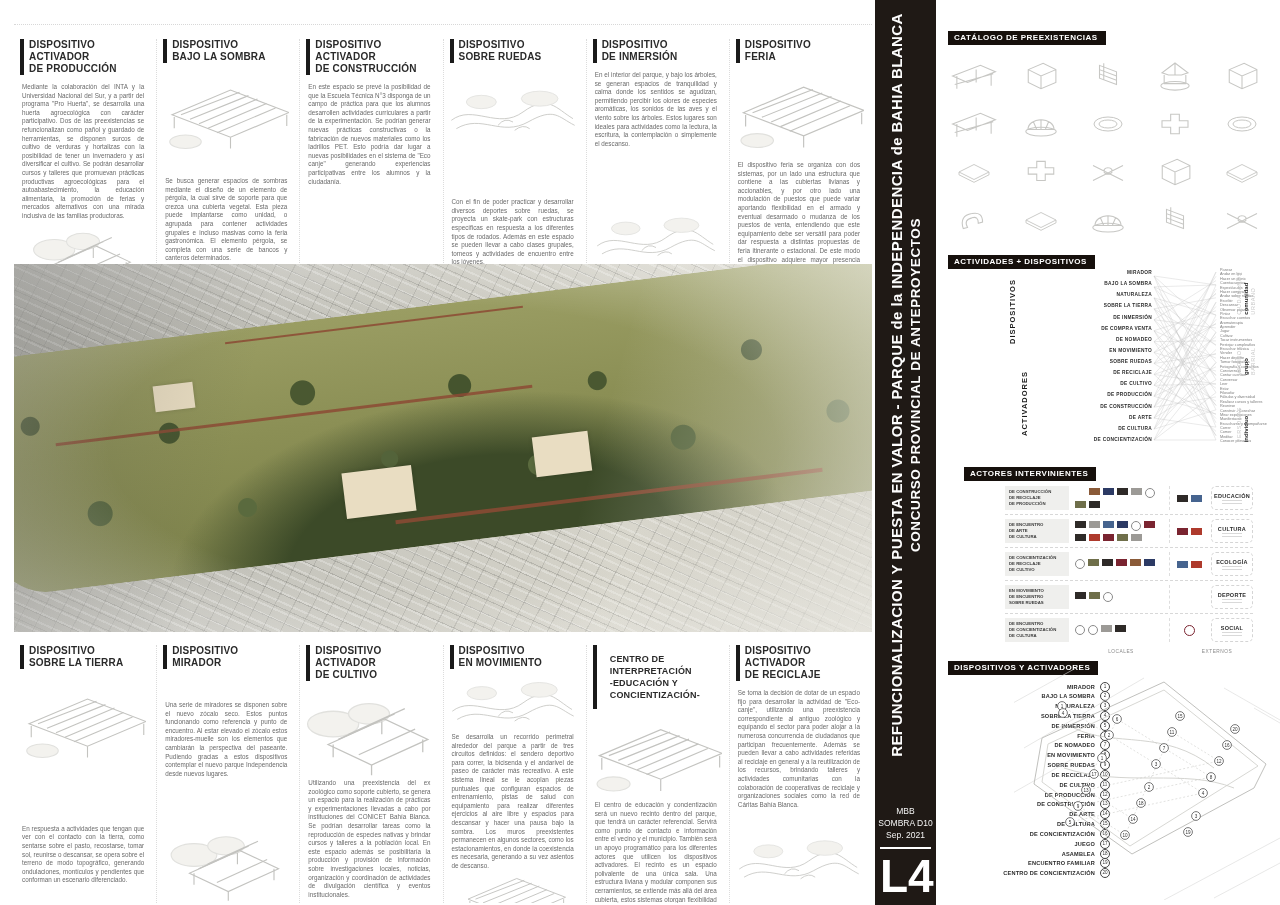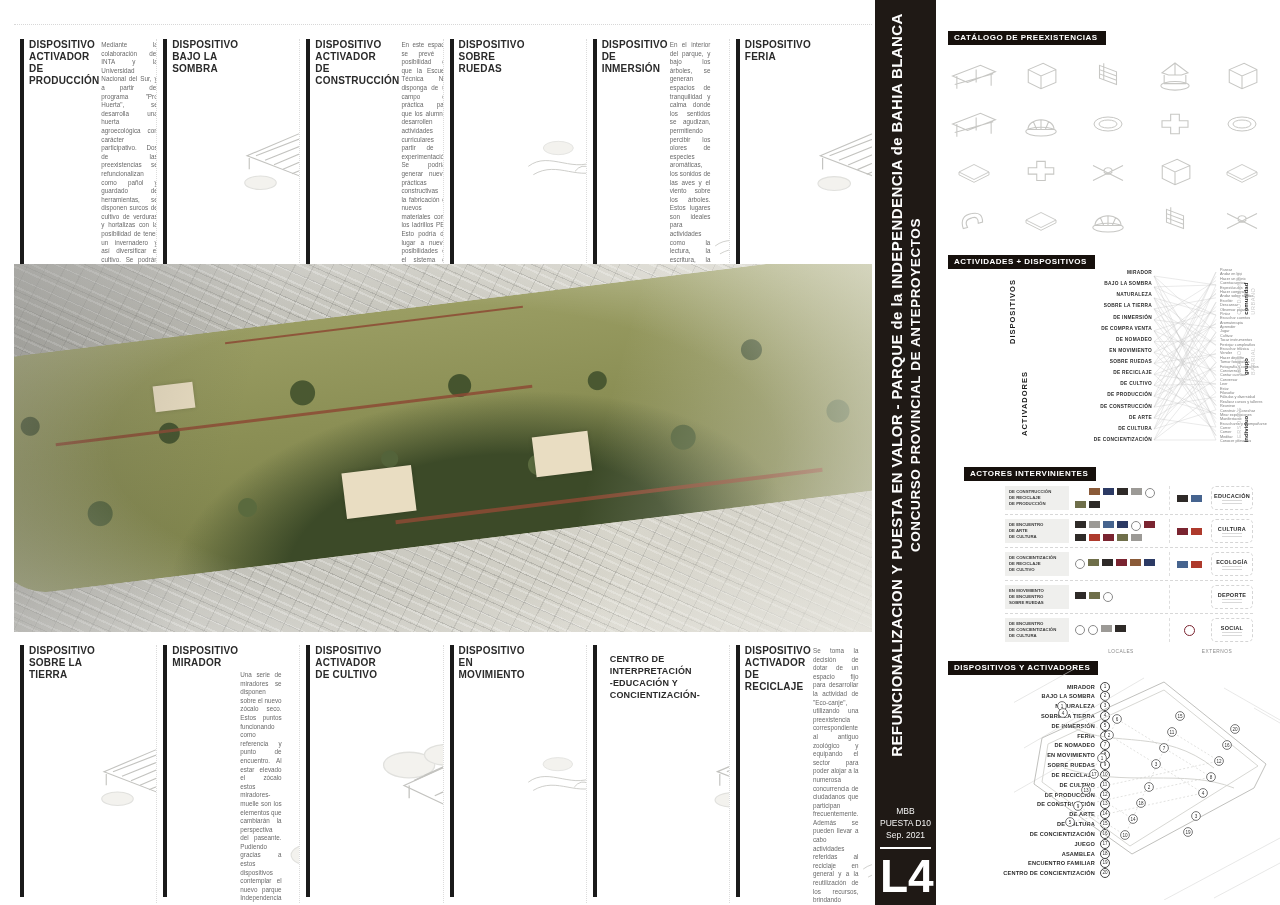--- a/index.html
+++ b/index.html
@@ -2,21 +2,21 @@
 <html><head>
 <meta charset="utf-8">
 <style>
   html,body{margin:0;padding:0;background:#e8e8e8;}
   #board{position:relative;width:1280px;height:905px;background:#fff;overflow:hidden;
          font-family:"Liberation Sans",sans-serif;color:#222;}
   
   .row{position:absolute;left:14px;width:858px;display:flex;}
   .row-top{top:24px;height:238px;border-top:1px dotted #d8d8d8;padding-top:14px;}
   .row-bot{top:645px;height:258px;}
-  .blk{flex:1 1 0;padding:0 10px 0 6px;border-right:1px dotted #dcdcdc;display:flex;overflow:hidden;}
+  .blk{flex:1 1 0;padding:0 10px 0 6px;border-right:1px dotted #dcdcdc;display:flex;flex-direction:column;overflow:hidden;}
   .blk:last-child{border-right:none;}
   .bhead{display:flex;gap:5px;margin-bottom:6px;}
   .tick{width:4px;background:#1a1a1a;flex:0 0 4px;}
   .btitle{font-size:10px;font-weight:bold;letter-spacing:.2px;line-height:12px;white-space:pre-line;color:#2a2a2a;}
   .btxt{font-size:6.3px;line-height:8.6px;color:#6a6a6a;text-align:justify;margin:2px 2px 0 2px;}
   .sketch{flex:0 0 auto;align-self:center;opacity:.85;}
   .sp{margin-top:auto;}
   
   .photo{position:absolute;left:14px;top:264px;width:858px;height:368px;overflow:hidden;background:#c9c8c1;}
   .ph-city{position:absolute;inset:0;
@@ -330,21 +330,21 @@
     </section>
   </div>
 
   <div class="vbar">
     <div class="vtitle">
       <div class="vt1">REFUNCIONALIZACION Y PUESTA EN VALOR - PARQUE de la INDEPENDENCIA de BAHIA BLANCA</div>
       <div class="vt2">CONCURSO PROVINCIAL DE ANTEPROYECTOS</div>
     </div>
     <div class="vmeta">
       <div>MBB</div>
-      <div>PUESTA D10</div>
+      <div>SOMBRA D10</div>
       <div>Sep. 2021</div>
     </div>
     <div class="vsheet">L4</div>
   </div>
 
   <div class="rsec" style="left:948px;top:26px;">
     <span class="seclabel">CATÁLOGO DE PREEXISTENCIAS</span>
   </div>
   <div class="catgrid">
     <div class="catcell">

